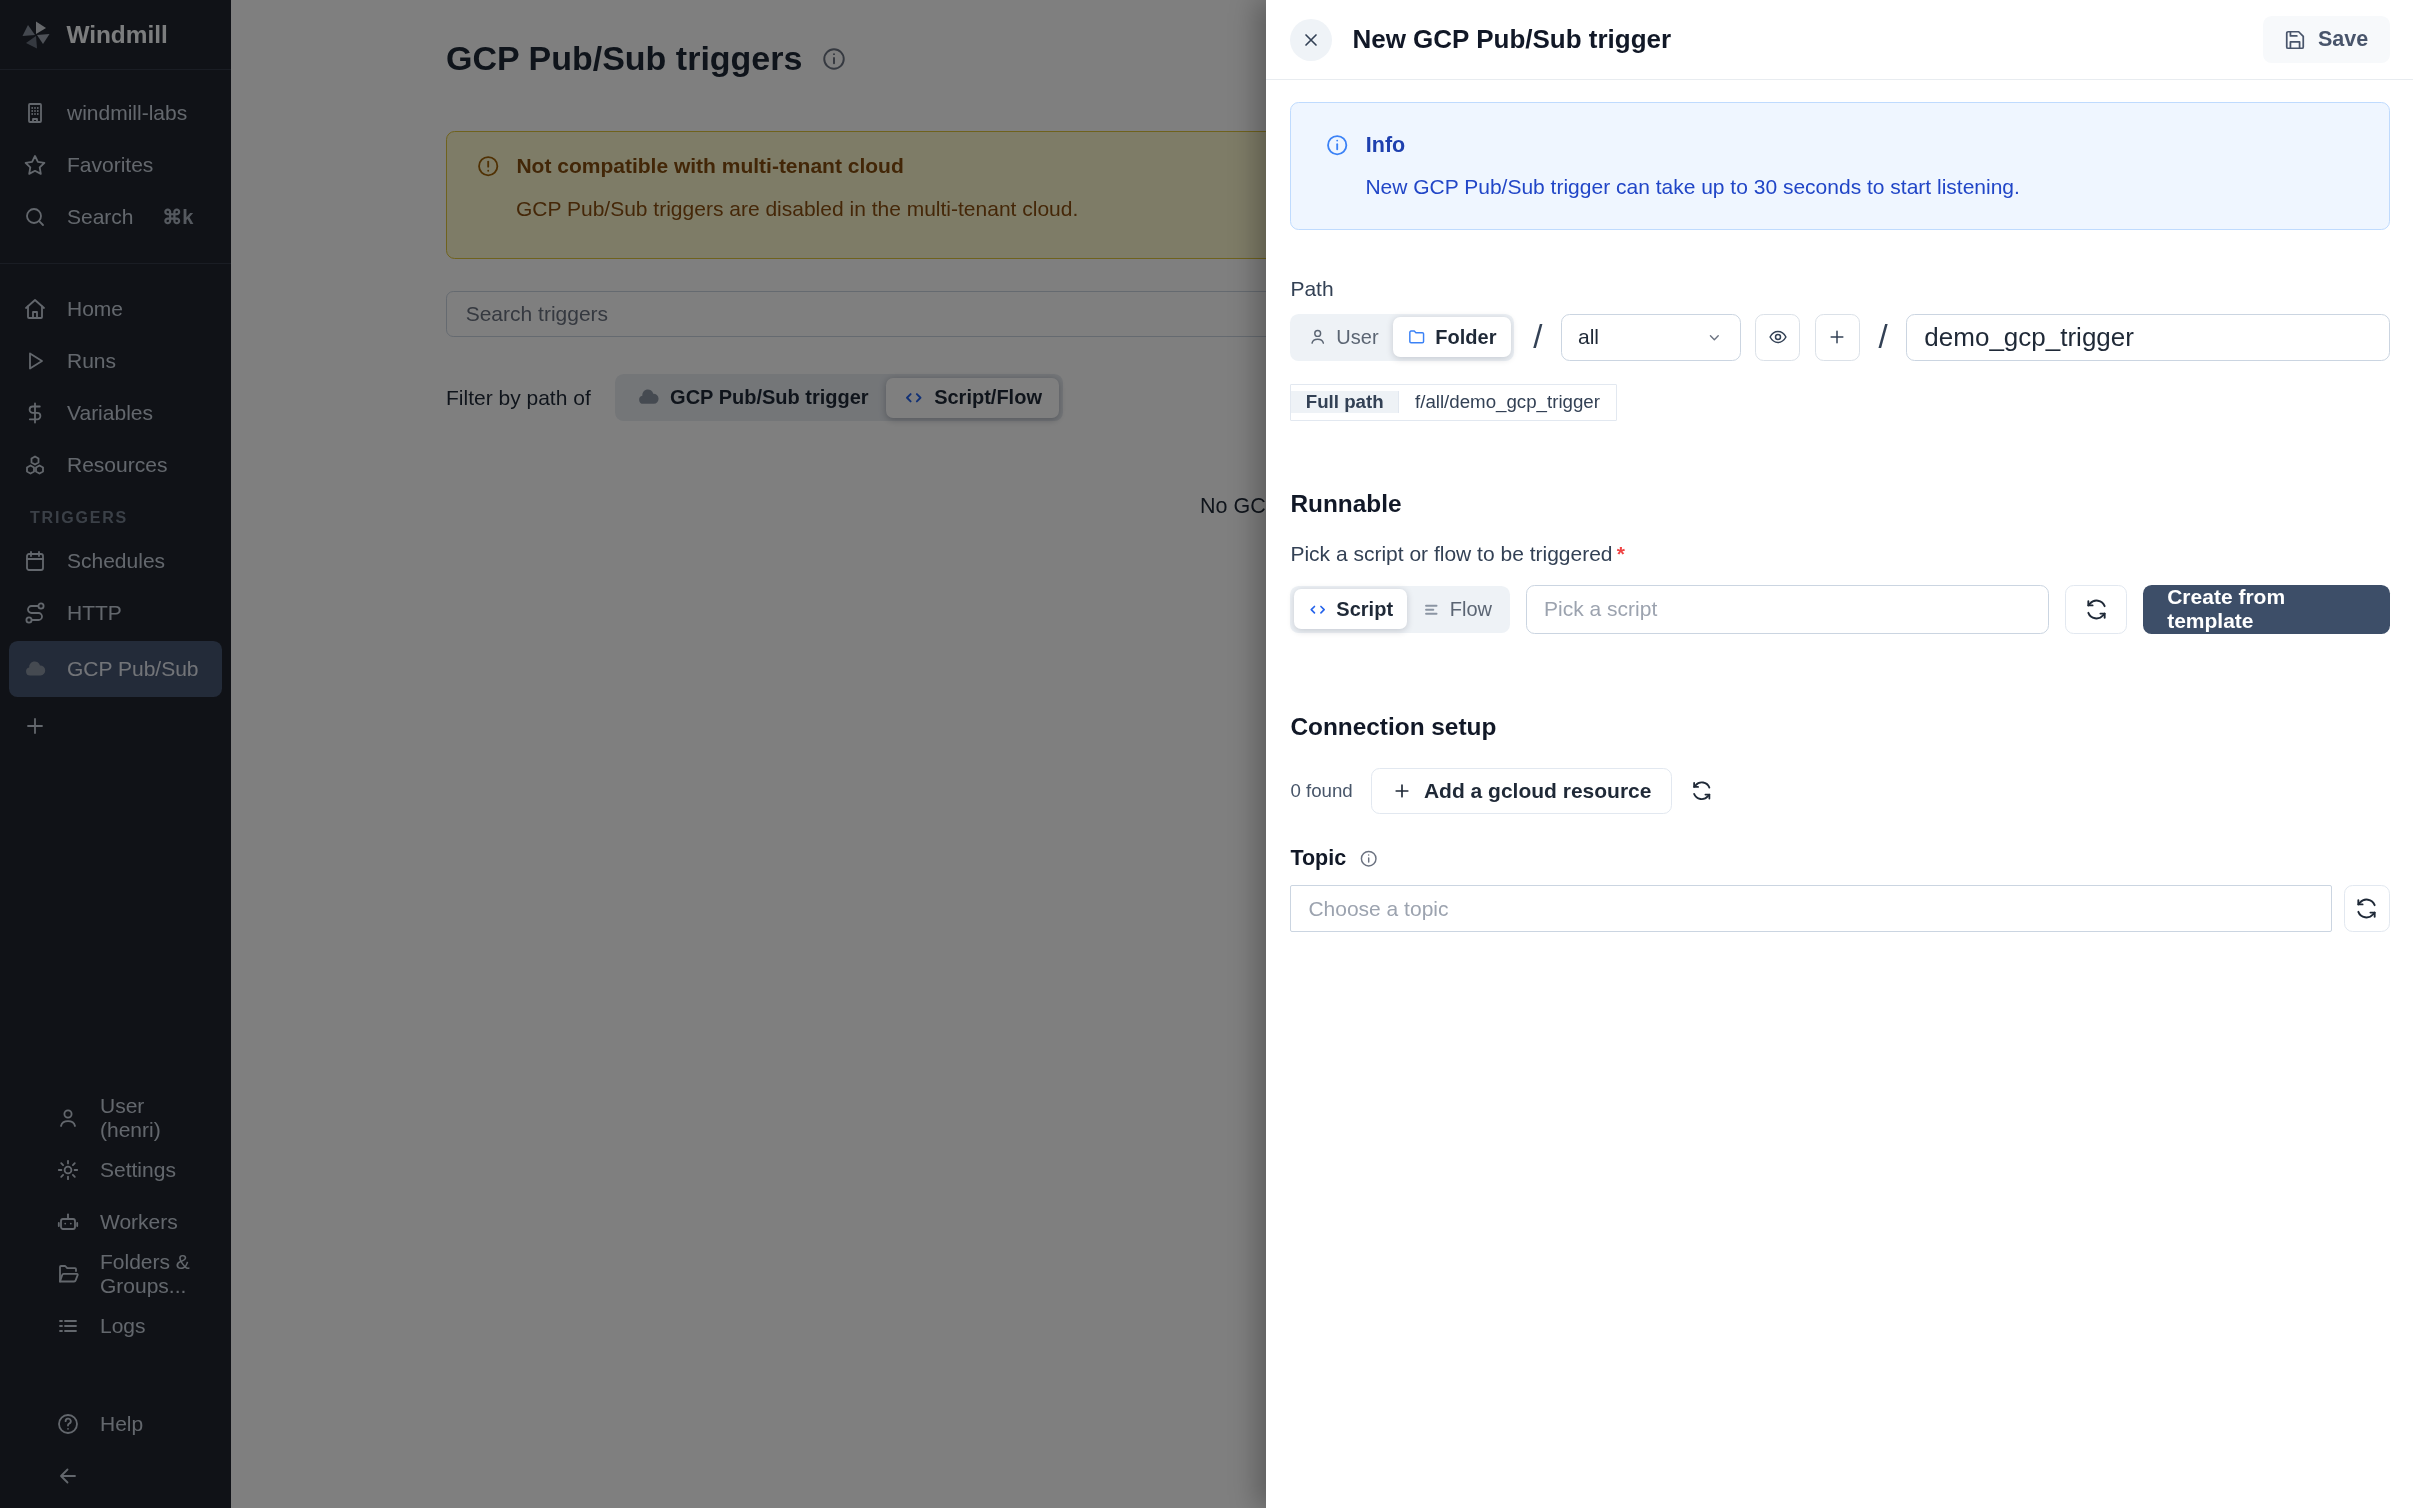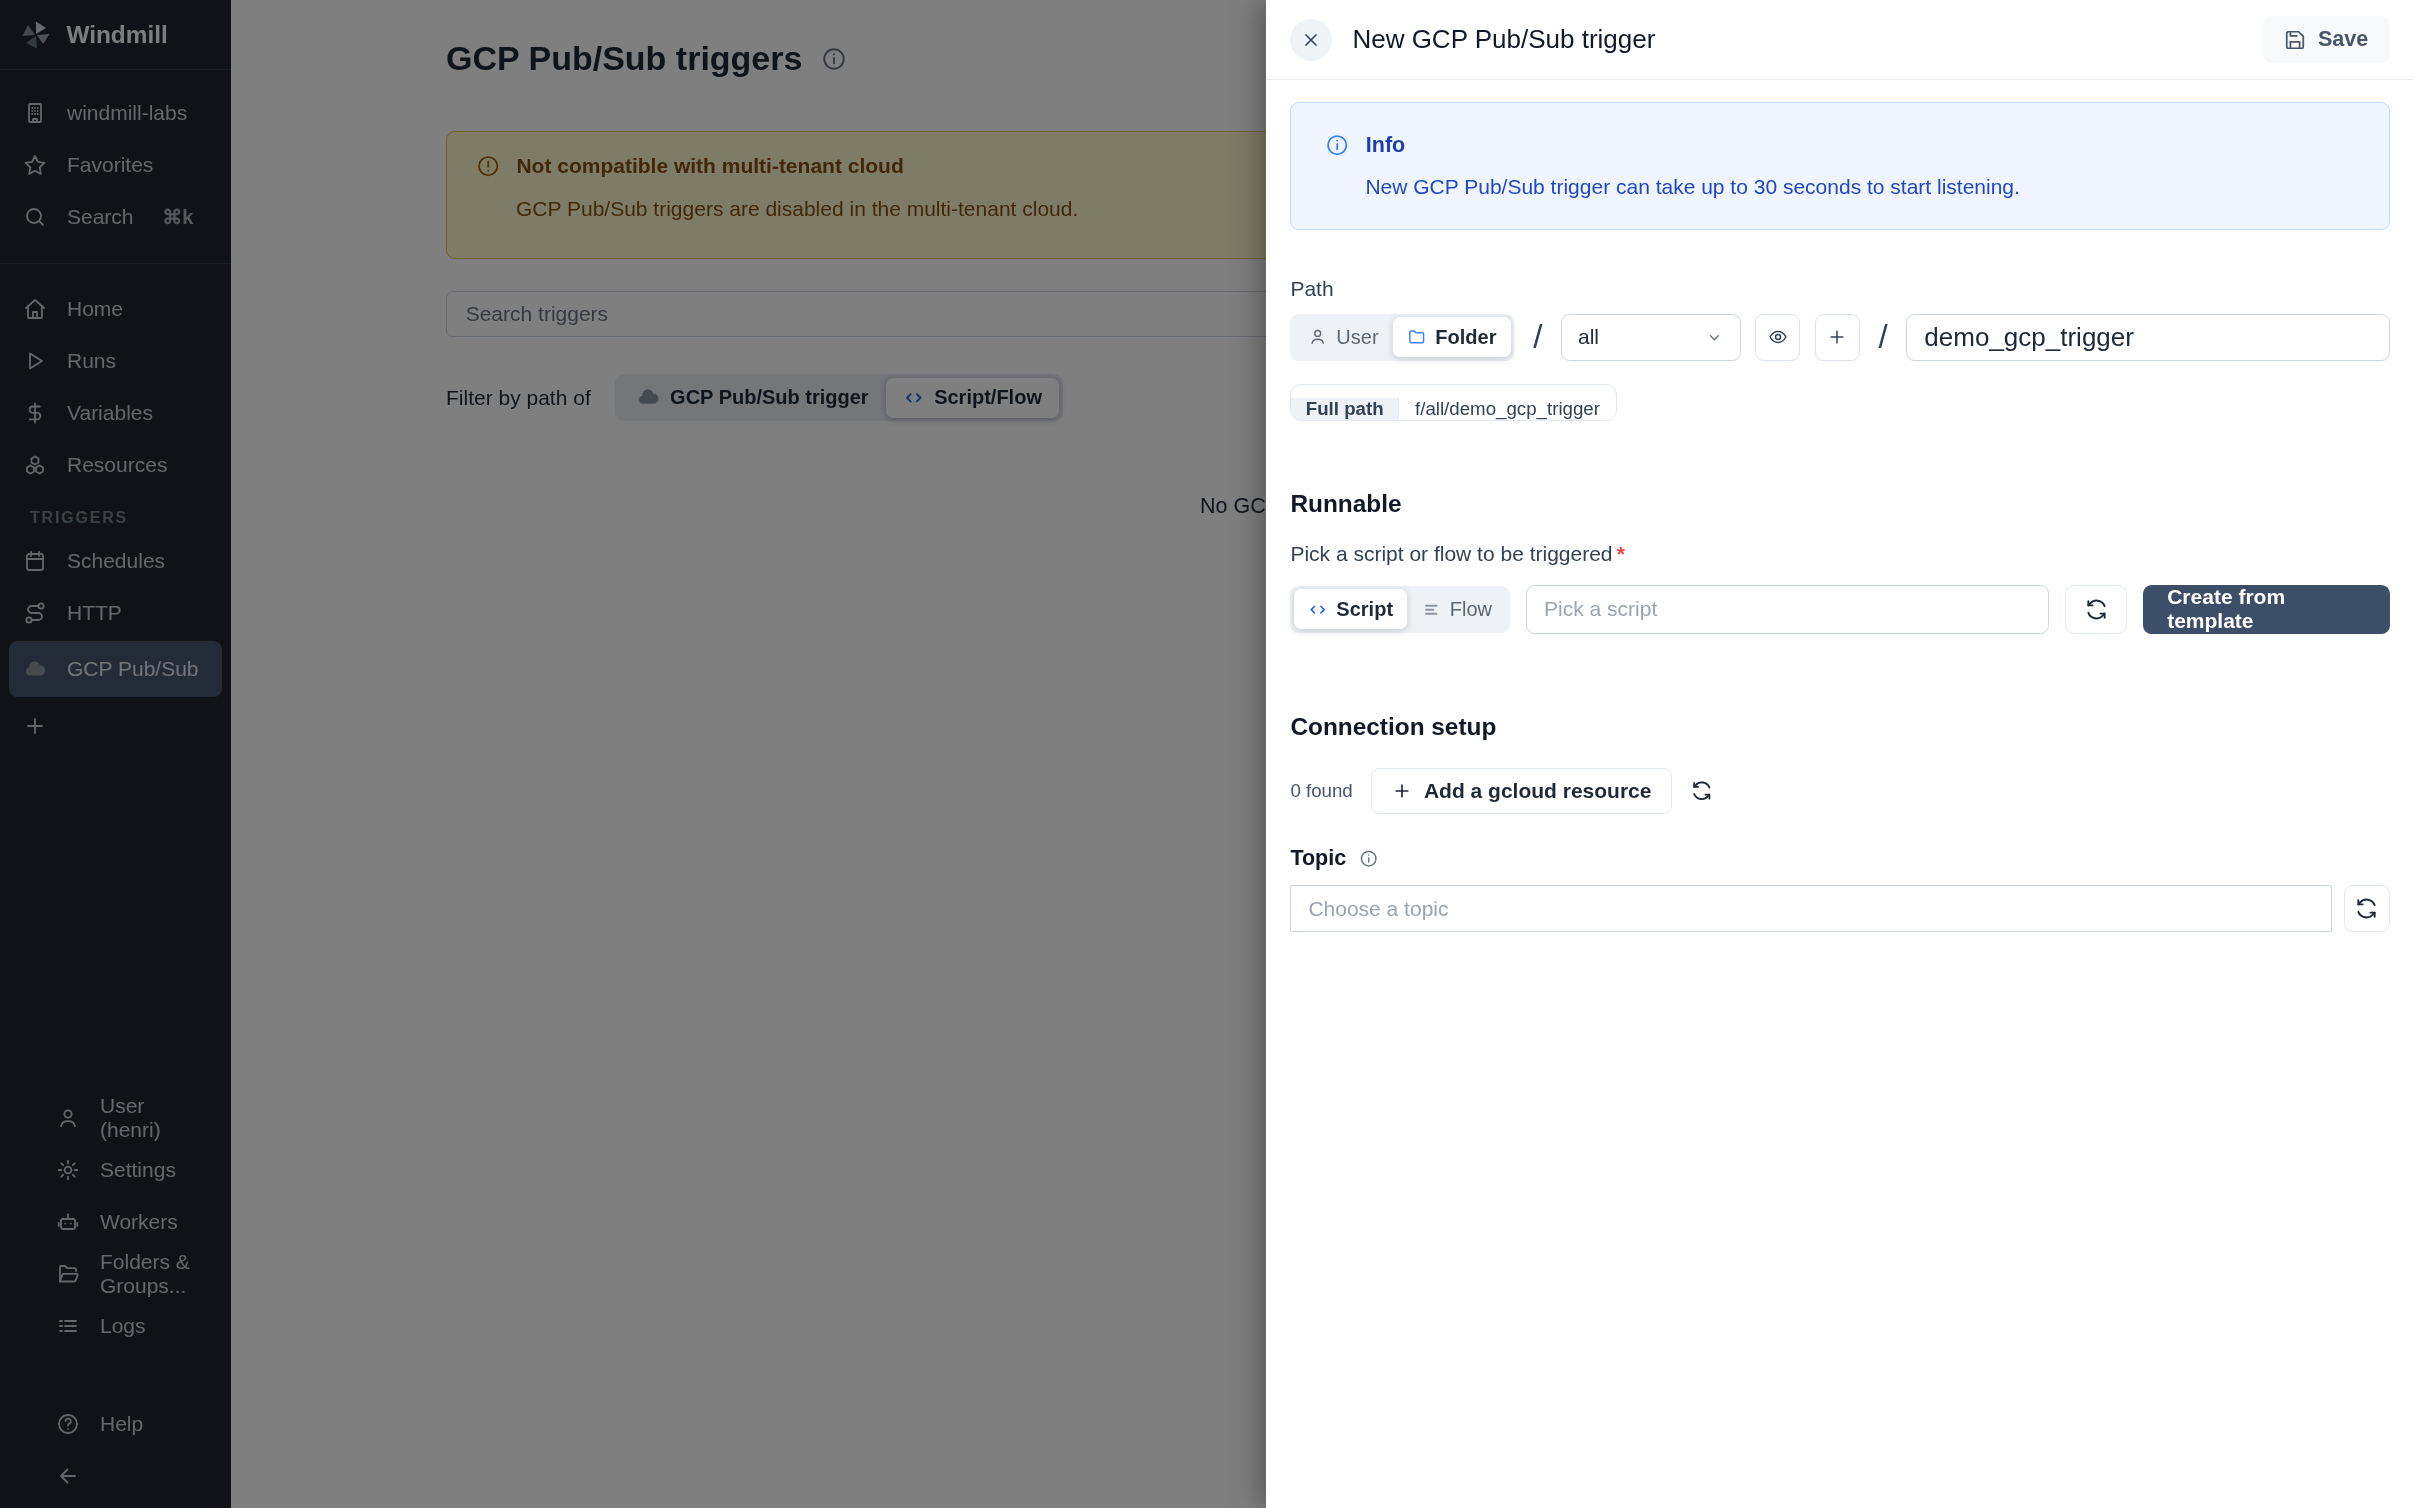--- a/index.html
+++ b/index.html
@@ -64,21 +64,21 @@
 
   
   .drawer { position:absolute; left:1266px; top:0; width:1148px; height:1508px;
             background:#fff; z-index:20; box-shadow:-8.6px 0 26px rgba(0,0,0,0.28); }
   .drawer-header { height:80px; display:flex; align-items:center; padding:0 24.4px;
                    border-bottom:0.7px solid #e8ecf0; }
   .close-btn { width:42px; height:42px; border-radius:50%; background:#eff3f7;
                display:flex; align-items:center; justify-content:center; cursor:pointer;
                color:#334155; }
   .close-btn svg.ic { width:20px; height:20px; stroke-width:2; }
-  .drawer-title { margin-left:20px; font-size:26px; font-weight:400; color:#111827;text-align:center; }
+  .drawer-title { margin-left:20px; font-size:26px; font-weight:700; color:#111827;text-align:center; }
   .save-btn { margin-left:auto; display:flex; align-items:center; gap:11.5px; background:#f7f9fb;
               border-radius:8.6px; padding:0 21.5px; height:47px; font-size:21.5px; font-weight:600;
               color:#49556b; cursor:pointer; }
   .save-btn svg.ic { width:22px; height:22px; stroke-width:1.9; }
   .drawer-body { padding:21.5px 24.4px 0; }
 
   .info-box { border:1.4px solid #bfdbfe; background:#eff6ff; border-radius:8.6px; padding:30px 34px; }
   .info-head { display:flex; align-items:center; gap:16px; font-size:21.5px; font-weight:700; color:#1e40af; }
   .info-head svg.ic { width:24.4px; height:24.4px; color:#3b82f6; }
   .info-body { margin:17px 0 0 40px; font-size:21px; color:#2146c7; }
@@ -97,22 +97,22 @@
   .select-box { width:180px; height:47px; border:1.4px solid #cbd5e1; border-radius:8.6px;
                 display:flex; align-items:center; padding:0 16px; font-size:21px; color:#1f2937;
                 background:#fff; cursor:pointer; }
   .select-box .chev { margin-left:auto; color:#6b7280; }
   .select-box svg.ic { width:18.7px; height:18.7px; }
   .icon-btn { width:45px; height:47px; border:1.4px solid #dbe1e8; border-radius:8.6px; background:#fff;
               display:flex; align-items:center; justify-content:center; color:#334155; cursor:pointer; }
   .icon-btn svg.ic { width:20px; height:20px; }
   .path-input { flex:1; height:47px; border:1.4px solid #cbd5e1; border-radius:8.6px;
                 padding:0 17px; font-size:26px; color:#1f2937; background:#fff; }
-  .full-path { margin-top:23px; display:inline-flex; align-items:flex-end; border:1.4px solid #e2e8f0;
-               border-radius:11px; overflow:hidden; height:37px; }
+  .full-path { margin-top:23px; display:inline-flex; align-items:center; border:1.4px solid #e2e8f0;
+               border-radius:1px; overflow:hidden; height:37px; }
   .fp-label { display:flex; align-items:center; background:#eef2f6; padding:0 14.4px;
               font-size:18.7px; font-weight:600; color:#334155; }
   .fp-value { display:flex; align-items:center; background:#fff; padding:0 16px; border-left:1.4px solid #e2e8f0;
               font-family:Liberation Sans, sans-serif; font-size:18.7px; color:#334155; }
 
   .runnable-section { margin-top:69px; }
   .heading { font-size:24.4px; font-weight:700; color:#111827; }
   .sub-label { margin-top:24.4px; font-size:21px; color:#334155; }
   .req { color:#ef4444; font-weight:700; margin-left:4.3px; }
   .run-row { margin-top:18.7px; display:flex; align-items:center; gap:16px; }

